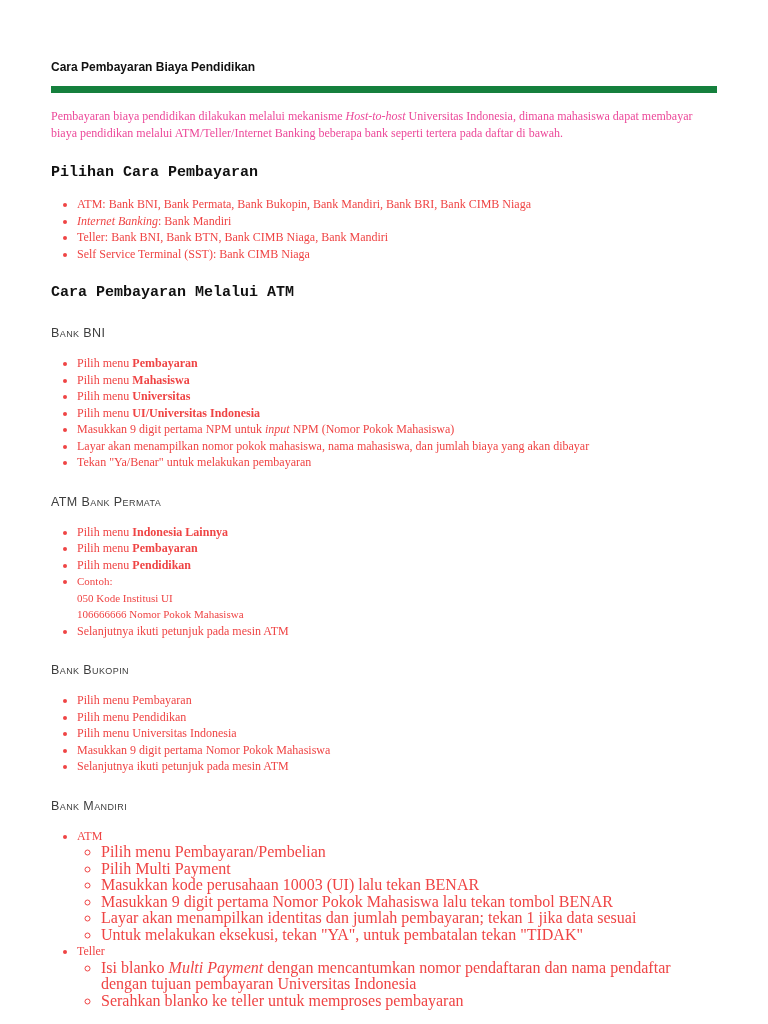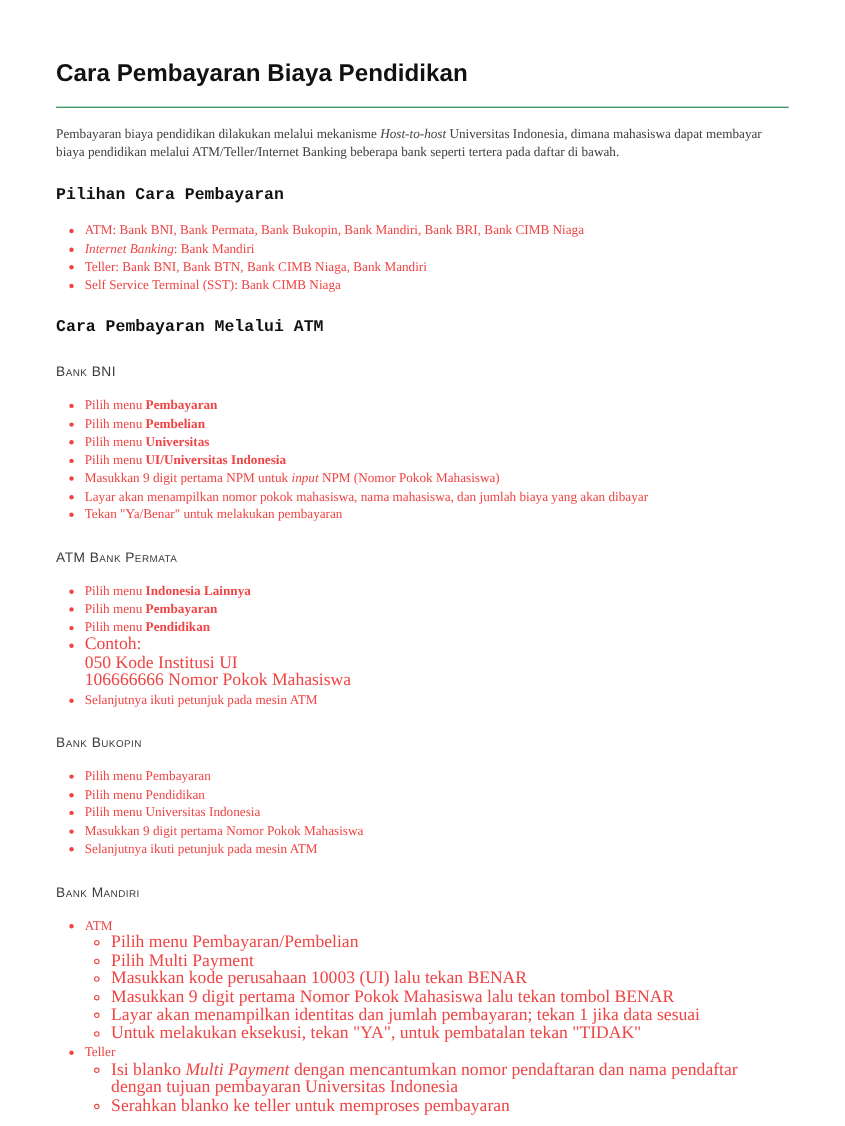--- a/index.html
+++ b/index.html
@@ -4,25 +4,25 @@
 <style>
   html,body{margin:0;padding:0;}
   body{
     width:768px;height:1024px;background:#ffffff;
     font-family:"Liberation Serif", serif;color:#1f1f1f;
     -webkit-font-smoothing:antialiased;
   }
   .page{padding:56px 51px 0 51px;width:666px;}
   h1.doc-title{
     font-family:"Liberation Sans", sans-serif;
-    font-size:22px;line-height:22px;font-weight:bold;color:#111;
-    margin:0;padding:0 0 19px 0;border-bottom:1px solid #15803d;
+    font-size:12px;line-height:22px;font-weight:bold;color:#111;
+    margin:0;padding:0 0 8px 0;border-bottom:7px solid #15803d;
   }
   p.intro{
-    font-size:12px;line-height:17px;margin:15px 0 0 0;color:#404040;
+    font-size:12px;line-height:17px;margin:15px 0 0 0;color:#ec4899;
   }
   h2.section-heading{
     font-family:Liberation Mono, monospace;
     font-size:15px;line-height:18px;font-weight:bold;color:#111;
     margin:22px 0 0 0;
   }
   h3.bank-heading{
     font-family:"Liberation Sans", sans-serif;
     font-variant:small-caps;font-variant-caps:small-caps;
     font-size:12.5px;line-height:15px;font-weight:normal;color:#3d3d3d;
@@ -33,21 +33,21 @@
   }
   ul.doc-list li{
     font-size:12px;line-height:16.5px;margin:0;padding:0;color:#ef4444;
   }
   ul.sub{
     margin:0;padding:0 0 0 24px;list-style:circle;
   }
   ul.sub li{font-size:16px;line-height:16.5px;}
   .b{font-weight:bold;}
   .i{font-style:italic;}
-  .extra div{font-size:16px;line-height:16.5px;}
+  .extra div{font-size:11px;line-height:16.5px;}
 </style>
 </head>
 <body>
 
 <div class="page">
 
   <h1 class="doc-title">Cara Pembayaran Biaya Pendidikan</h1>
 
   <p class="intro"><span>Pembayaran biaya pendidikan dilakukan melalui mekanisme </span><span class="i">Host-to-host</span><span> Universitas Indonesia, dimana mahasiswa dapat membayar biaya pendidikan melalui ATM/Teller/Internet Banking beberapa bank seperti tertera pada daftar di bawah.</span></p>
 
@@ -58,21 +58,21 @@
       <li><span><span class="i">Internet Banking</span><span>: Bank Mandiri</span></span></li>
       <li><span><span>Teller: Bank BNI, Bank BTN, Bank CIMB Niaga, Bank Mandiri</span></span></li>
       <li><span><span>Self Service Terminal (SST): Bank CIMB Niaga</span></span></li>
   </ul>
 
   <h2 class="section-heading">Cara Pembayaran Melalui ATM</h2>
 
   <h3 class="bank-heading">Bank BNI</h3>
   <ul class="doc-list">
     <li><span><span>Pilih menu </span><span class="b">Pembayaran</span></span></li>
-      <li><span><span>Pilih menu </span><span class="b">Pembelian</span></span></li>
+      <li><span><span>Pilih menu </span><span class="b">Mahasiswa</span></span></li>
       <li><span><span>Pilih menu </span><span class="b">Universitas</span></span></li>
       <li><span><span>Pilih menu </span><span class="b">UI/Universitas Indonesia</span></span></li>
       <li><span><span>Masukkan 9 digit pertama NPM untuk </span><span class="i">input</span><span> NPM (Nomor Pokok Mahasiswa)</span></span></li>
       <li><span><span>Layar akan menampilkan nomor pokok mahasiswa, nama mahasiswa, dan jumlah biaya yang akan dibayar</span></span></li>
       <li><span><span>Tekan "Ya/Benar" untuk melakukan pembayaran</span></span></li>
   </ul>
 
   <h3 class="bank-heading">ATM Bank Permata</h3>
   <ul class="doc-list">
     <li><span><span>Pilih menu </span><span class="b">Indonesia Lainnya</span></span></li>

